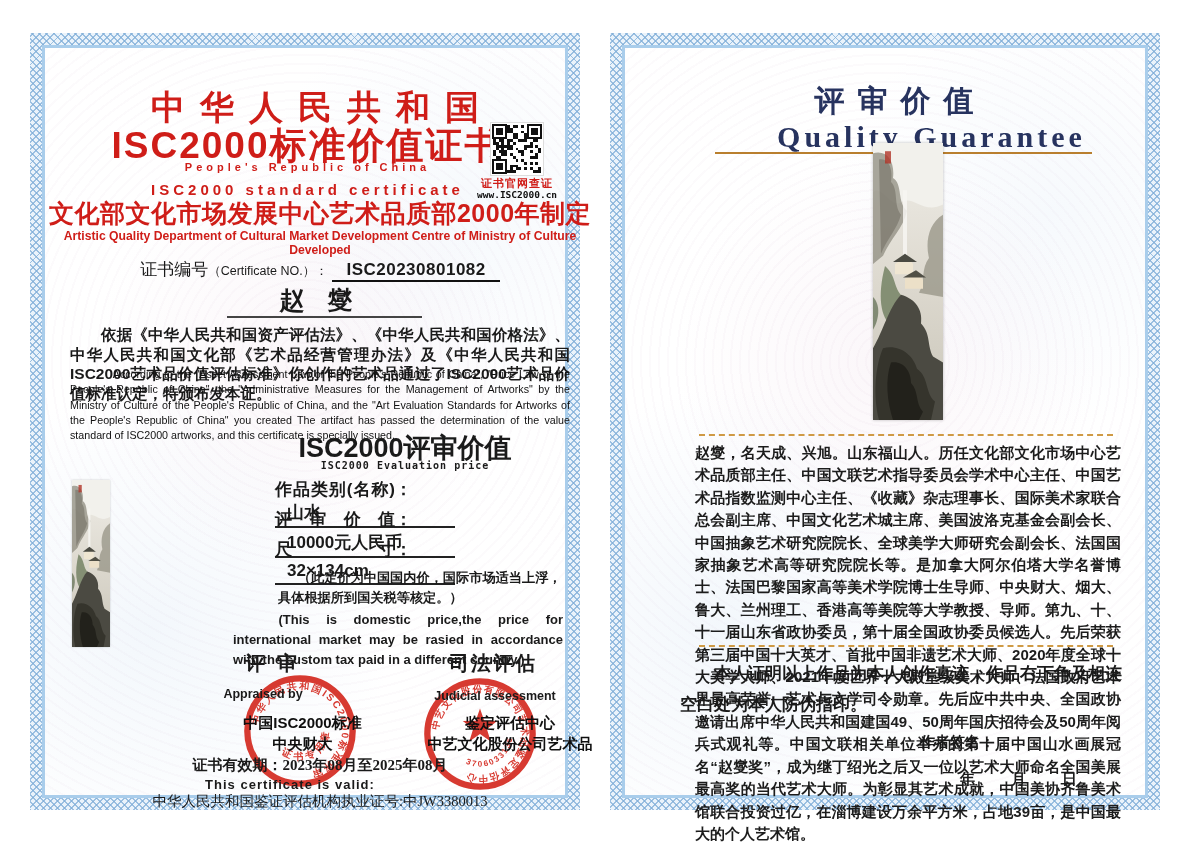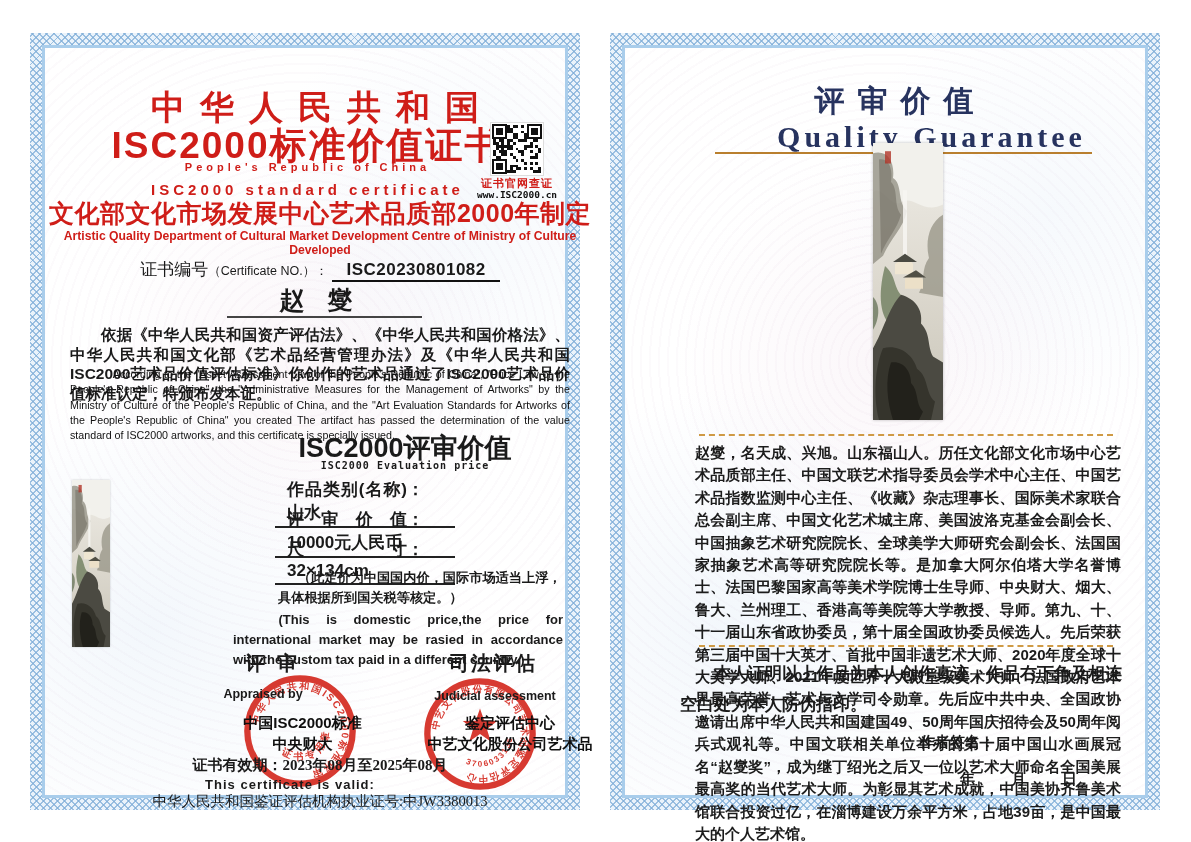--- a/index.html
+++ b/index.html
@@ -45,21 +45,21 @@
   .certno{top:210px;left:0;width:550px;font-size:17px;}
   .certno .lbl-en{font-size:12.5px;}
   .certno .num{font-weight:bold;border-bottom:2px solid #111;padding:0 14px 1px 14px;letter-spacing:0.5px;}
   .artist{top:236px;left:0;width:550px;font-size:25px;font-weight:bold;letter-spacing:8px;}
   .artist-line{top:268px;left:182px;width:195px;height:0;border-bottom:2px solid #444;}
   .body-cn{top:277px;left:25px;width:500px;font-size:15.5px;font-weight:bold;line-height:19.5px;text-indent:2em;text-align:justify;}
   .body-en{top:319px;left:25px;width:500px;font-size:10.7px;font-weight:500;line-height:15.3px;text-align:justify;text-indent:4em;color:#111;}
   .eval-ttl{top:382px;left:85px;width:550px;font-size:27px;font-weight:bold;}
   .eval-en{top:412px;left:85px;width:550px;font-size:10px;font-weight:bold;font-family:"DejaVu Sans Mono",monospace;letter-spacing:1px;}
   .frow{left:230px;width:300px;font-size:17px;font-weight:bold;}
-  .frow .flbl{display:inline-block;width:120px;text-align:justify;text-align-last:justify;margin-left:12px;}
+  .frow .flbl{display:inline-block;width:120px;text-align:justify;text-align-last:justify;}
   .frow .fval{display:inline-block;width:168px;border-bottom:2px solid #222;padding:0 0 2px 12px;vertical-align:bottom;}
   .note-cn{top:520px;left:233px;width:288px;font-size:13.2px;font-weight:bold;line-height:20px;text-indent:1.5em;}
   .note-en{top:562px;left:188px;width:330px;font-size:13px;font-weight:bold;line-height:20px;text-align:justify;text-indent:3.5em;}
   .appr-cn{top:602px;left:155px;width:130px;font-size:20px;font-weight:bold;letter-spacing:12px;padding-left:12px;}
   .jud-cn{top:602px;left:378px;width:140px;font-size:20px;font-weight:bold;letter-spacing:2px;}
   .appr-en{top:639px;left:153px;width:130px;font-size:12.5px;font-weight:bold;z-index:3;}
   .jud-en{top:641px;left:380px;width:140px;font-size:12.5px;font-weight:bold;z-index:3;}
   .seal{width:118px;height:118px;z-index:2;opacity:0.92;}
   .seal-l{top:624px;left:196px;}
   .seal-r{top:627px;left:376px;}

